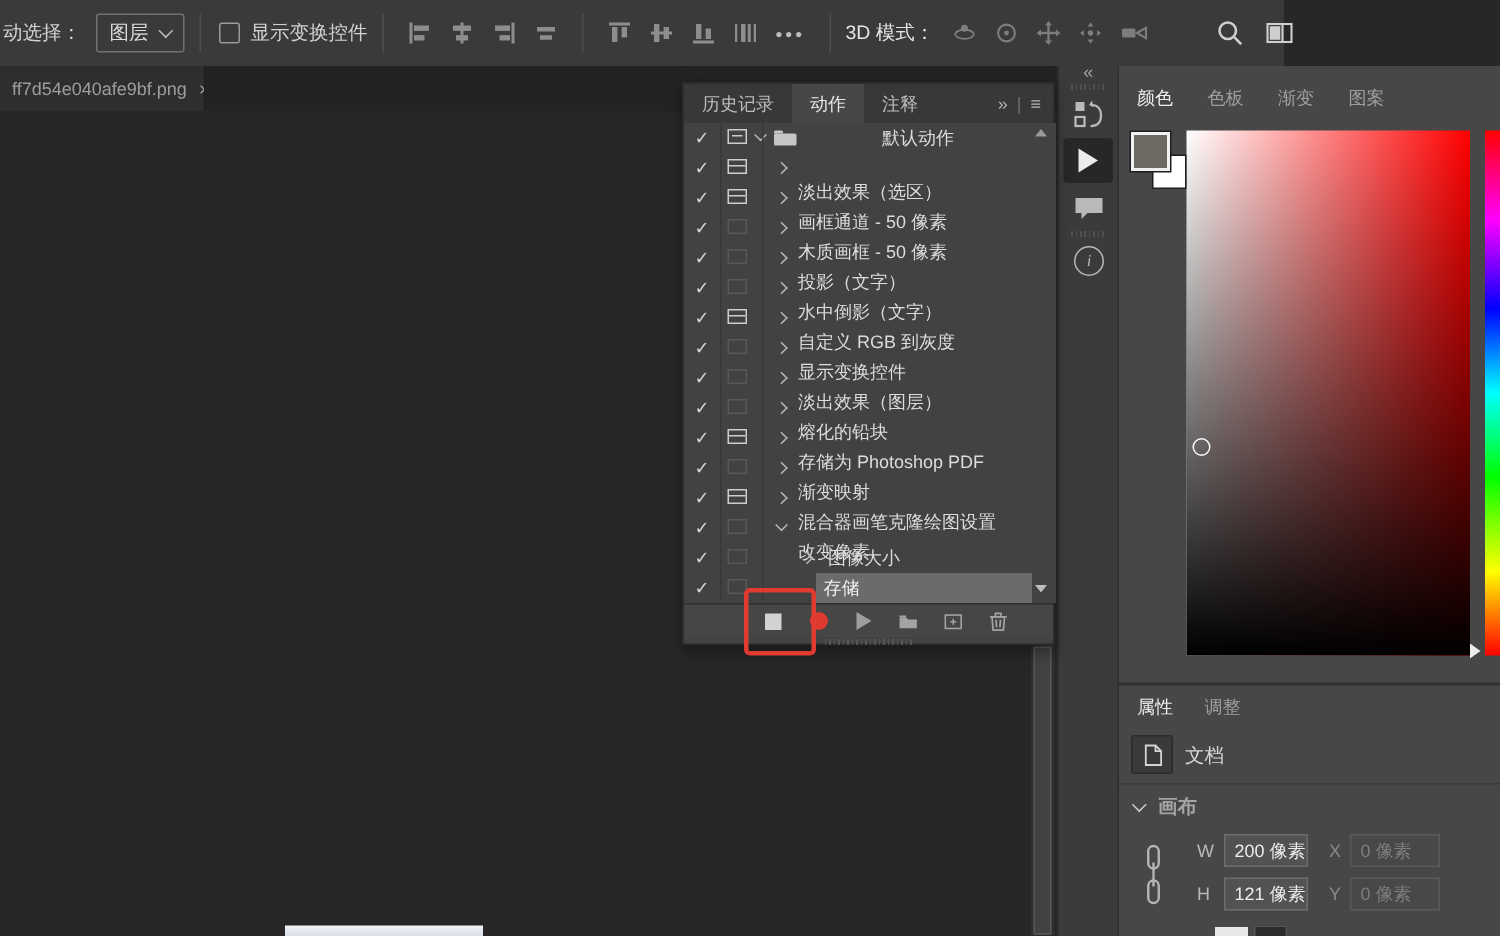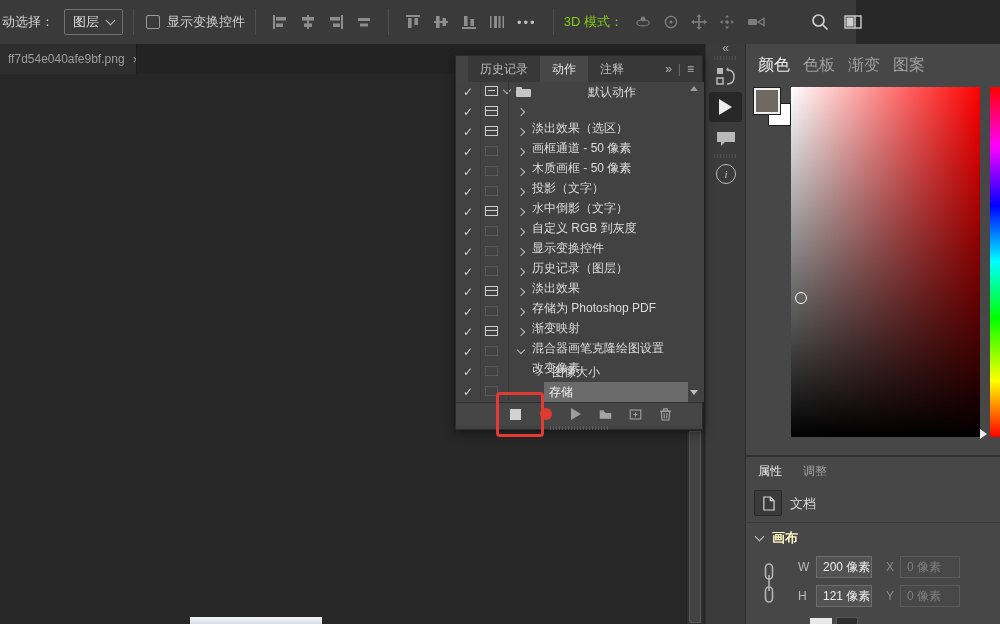--- a/index.html
+++ b/index.html
@@ -13,21 +13,21 @@
   .ob-label{color:#d2d2d2;white-space:nowrap;}
   .ob-dd{display:flex;align-items:center;gap:8px;border:1px solid #707070;border-radius:2px;
     padding:3px 8px;margin-left:10px;color:#dddddd;}
   .ob-dd .dd-chev{width:6px;height:6px;border-right:1.4px solid #bbb;border-bottom:1.4px solid #bbb;
     transform:rotate(45deg);margin-top:-3px;}
   .ob-sep{width:1px;height:26px;background:#4e4e4e;margin:0 10px;}
   .ob-check{width:12px;height:12px;border:1px solid #9a9a9a;border-radius:2px;margin:0 7px 0 2px;}
   .tool-ico{width:16px;height:16px;margin:0 6px;display:inline-block;}
   .tool-ico svg{display:block;}
   .dots{color:#bdbdbd;font-size:13px;letter-spacing:2px;margin:0 6px;}
-  .dim{color:#84cc16;}
+  .dim{color:#e5e5e5;}
   .ob-spacer{flex:1;}
   .search-ico{width:20px;height:20px;margin-right:14px;}
   .ws-ico{width:18px;height:14px;margin-right:-6px;}
 
   
   .tabbar{position:absolute;left:0;top:44px;width:705px;height:30px;background:#232323;display:flex;}
   .dtab{height:30px;display:flex;align-items:center;font-size:12px;padding:0 8px;box-sizing:border-box;
     overflow:hidden;white-space:nowrap;}
   .dtab.inactive{width:137px;background:#2e2e2e;color:#9d9d9d;border-right:1px solid #1d1d1d;}
   .dtab.active{width:316px;background:#3d3d3d;color:#e2e2e2;}
@@ -38,21 +38,21 @@
   .doc-sliver{position:absolute;left:190px;top:617px;width:132px;height:7px;
     background:linear-gradient(#f3f5f7,#d9dfe8);z-index:2;}
   .canvas-vscroll{position:absolute;left:686px;top:430px;width:16px;height:194px;background:#2e2e2e;
     border-left:1px solid #232323;z-index:3;}
   .canvas-vscroll .thumb{position:absolute;left:2px;right:2px;top:1px;bottom:1px;background:#424242;
     border:1px solid #575757;}
 
   
   .actions-panel{position:absolute;left:455px;top:55px;width:248px;height:375px;background:#434343;
     border:1px solid #2a2a2a;box-sizing:border-box;box-shadow:0 3px 10px rgba(0,0,0,.45);z-index:10;}
-  .ap-header{position:absolute;left:12px;top:0;right:0;height:26px;background:#383838;display:flex;
+  .ap-header{position:absolute;left:0;top:0;right:0;height:26px;background:#383838;display:flex;
     align-items:stretch;font-size:12px;color:#bdbdbd;justify-content:center;}
   .ap-tab{padding:0 12px;display:flex;align-items:center;}
   .ap-tab.active{background:#474747;color:#e6e6e6;}
   .ap-head-icons{margin-left:auto;display:flex;align-items:center;gap:6px;padding-right:8px;color:#b5b5b5;font-size:12px;}
   .ap-list{position:absolute;left:0;top:26px;width:248px;height:320px;background:#424242;overflow:hidden;}
   .col-line{position:absolute;top:26px;bottom:29px;width:1px;background:#383838;z-index:1;}
   .arow{position:relative;height:20px;font-size:12px;color:#dcdcdc;line-height:20px;}
   .selbg{position:absolute;left:88px;right:16px;top:0;bottom:0;background:#6b6b6b;}
   .chk{position:absolute;left:7px;top:0;color:#d5d5d5;font-size:12px;}
   .dlg{position:absolute;left:29px;top:4px;width:13px;height:10px;box-sizing:border-box;border:1px solid #585858;}
@@ -92,21 +92,21 @@
   .dock-ico{position:absolute;left:9px;width:22px;height:22px;}
   .dock-play{position:absolute;left:3px;top:48px;width:33px;height:30px;background:#272727;border-radius:3px;
     display:flex;align-items:center;justify-content:center;}
   .dock-play .tri{width:0;height:0;border-top:8px solid transparent;border-bottom:8px solid transparent;border-left:13px solid #ececec;}
   .info-circle{position:absolute;left:10px;top:120px;width:18px;height:18px;border:1.6px solid #b9b9b9;border-radius:50%;
     color:#b9b9b9;font-size:11px;line-height:18px;text-align:center;font-family:"Liberation Serif",serif;font-style:italic;}
 
   
   .rpanel{position:absolute;left:745px;top:44px;width:255px;height:580px;background:#474747;
     border-left:1px solid #2e2e2e;box-sizing:border-box;z-index:5;}
-  .cp-tabs{position:absolute;left:0;top:8px;height:26px;display:flex;gap:13px;padding-left:12px;font-size:16px;color:#9f9f9f;align-items:center;}
+  .cp-tabs{position:absolute;left:0;top:8px;height:26px;display:flex;gap:23px;padding-left:12px;font-size:12px;color:#9f9f9f;align-items:center;}
   .cp-tabs .active{color:#ededed;}
   .fg-swatch{position:absolute;left:8px;top:44px;width:22px;height:22px;background:#6f6964;
     border:2px solid #f0f0f0;box-shadow:0 0 0 1px #1e1e1e;z-index:2;}
   .bg-swatch{position:absolute;left:23px;top:60px;width:21px;height:21px;background:#ffffff;
     box-shadow:0 0 0 1px #1e1e1e;z-index:1;}
   .sat-field{position:absolute;left:45px;top:43px;width:189px;height:350px;
     background:linear-gradient(to bottom,rgba(0,0,0,0) 0%,#000 100%),linear-gradient(to right,#fff 0%,#f00 100%);}
   .sat-cursor{position:absolute;left:49px;top:248px;width:10px;height:10px;border:1.6px solid #fafafa;border-radius:50%;z-index:2;}
   .hue-strip{position:absolute;left:244px;top:43px;width:11px;height:350px;
     background:linear-gradient(to bottom,#f00 0%,#f0f 17%,#00f 34%,#0ff 50%,#0f0 66%,#ff0 84%,#f00 100%);}
@@ -115,21 +115,21 @@
   .rp-divider{position:absolute;left:0;top:411px;width:255px;height:2px;background:#313131;}
   .pp-tabs{position:absolute;left:0;top:414px;height:26px;display:flex;gap:21px;padding-left:12px;
     font-size:12px;color:#9f9f9f;align-items:center;}
   .pp-tabs .active{color:#ededed;}
   .doc-iconbox{position:absolute;left:8px;top:446px;width:26px;height:24px;background:#3a3a3a;
     border:1px solid #2a2a2a;border-radius:2px;display:flex;align-items:center;justify-content:center;}
   .doc-label{position:absolute;left:44px;top:451px;font-size:13px;color:#d9d9d9;}
   .pp-sep{position:absolute;left:0;top:478px;width:255px;height:1px;background:#3b3b3b;}
   .sec-chev{position:absolute;left:10px;top:489px;width:6px;height:6px;border-right:1.5px solid #c9c9c9;
     border-bottom:1.5px solid #c9c9c9;transform:rotate(45deg);}
-  .sec-label{position:absolute;left:26px;top:485px;font-size:13px;font-weight:bold;color:#fef9c3;}
+  .sec-label{position:absolute;left:26px;top:485px;font-size:13px;font-weight:bold;color:#a3a3a3;}
   .link-ico{position:absolute;left:16px;top:518px;}
   .fld-label{position:absolute;width:16px;height:22px;line-height:22px;font-size:12px;color:#b9b9b9;}
   .fld-label.off{color:#8b8b8b;}
   .num-input{position:absolute;height:20px;line-height:20px;font-size:12px;padding-left:6px;box-sizing:content-box;}
   .num-input.on{width:48px;background:#525252;border:1px solid #6d6d6d;color:#ececec;}
   .num-input.off{width:52px;background:#484848;border:1px solid #5a5a5a;color:#7e7e7e;}
   .mini-box1{position:absolute;left:64px;top:574px;width:22px;height:6px;background:#e8e8e8;}
   .mini-box2{position:absolute;left:90px;top:573px;width:20px;height:7px;background:#2c2c2c;border:1px solid #555;}
 
   
@@ -345,27 +345,27 @@
         <div class="arow">
           <span class="chk">✓</span>
           <span class="dlg faint"></span>
           <span class="chev right p-act"></span>
           <span class="lbl l-act">显示变换控件</span>
         </div>
         <div class="arow">
           <span class="chk">✓</span>
           <span class="dlg faint"></span>
           <span class="chev right p-act"></span>
-          <span class="lbl l-act">历史记录（图层）</span>
-        </div>
-        <div class="arow">
-          <span class="chk">✓</span>
-          <span class="dlg faint"></span>
-          <span class="chev right p-act"></span>
-          <span class="lbl l-act">淡出效果</span>
+          <span class="lbl l-act">淡出效果（图层）</span>
+        </div>
+        <div class="arow">
+          <span class="chk">✓</span>
+          <span class="dlg faint"></span>
+          <span class="chev right p-act"></span>
+          <span class="lbl l-act">熔化的铅块</span>
         </div>
         <div class="arow">
           <span class="chk">✓</span>
           <span class="dlg on"></span>
           <span class="chev right p-act"></span>
           <span class="lbl l-act">存储为 Photoshop PDF</span>
         </div>
         <div class="arow">
           <span class="chk">✓</span>
           <span class="dlg faint"></span>

